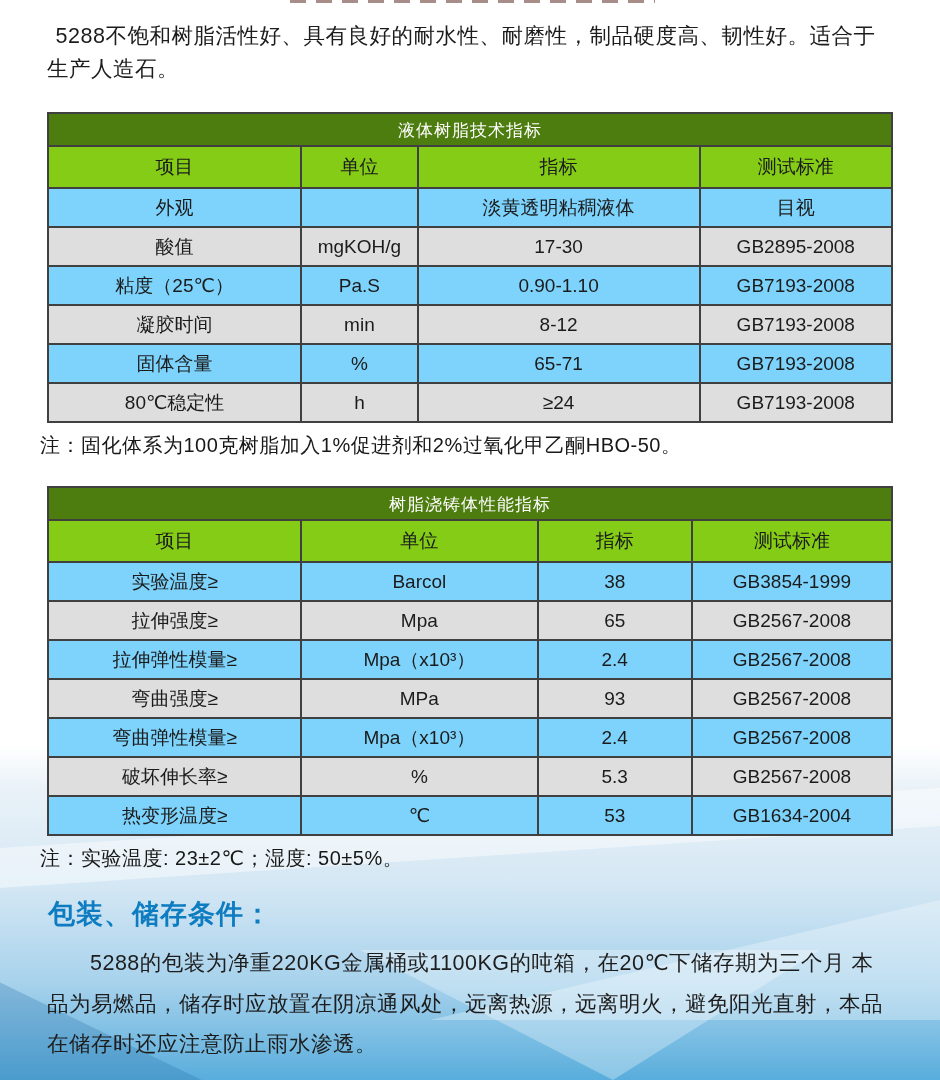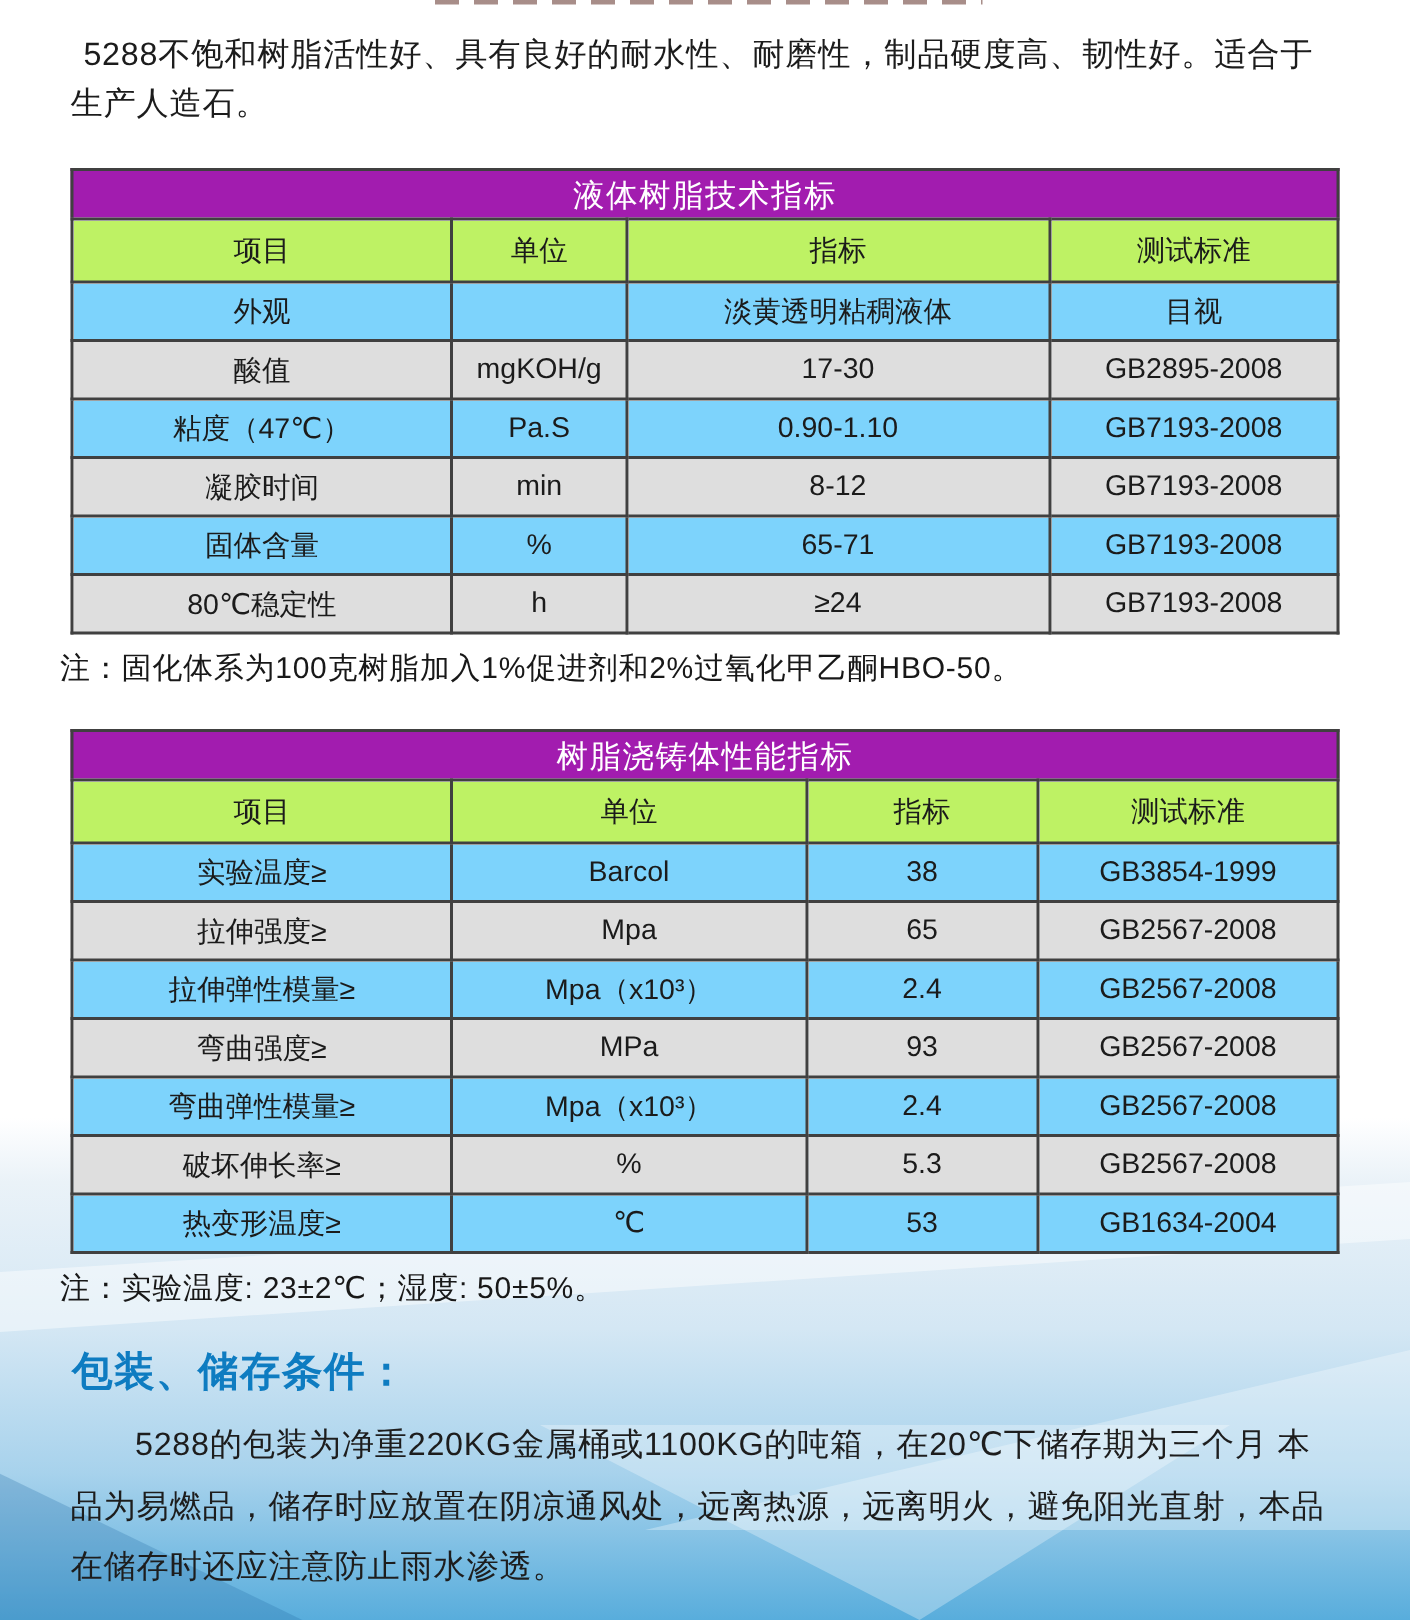--- a/index.html
+++ b/index.html
@@ -45,34 +45,34 @@
   }
   
   .content { position:relative; z-index:3; }
   .intro {
     margin:20px 47px 0 47px;
     font-size:21.5px; line-height:1.52; letter-spacing:0.5px;
     text-indent:0.4em;
   }
   .table-wrap { margin:27px 47px 0 47px; }
   .table-title {
-    background:#a21caf; color:#ffffff;
+    background:#4d7c0f; color:#ffffff;
     height:33px; line-height:33px; text-align:center;
-    font-size:21px; letter-spacing:1px;
+    font-size:17px; letter-spacing:1px;
     border:2px solid #404040; border-bottom:none;
     box-sizing:border-box;
   }
   table.spec-table {
     width:100%; border-collapse:collapse; table-layout:fixed;
   }
   table.spec-table th, table.spec-table td {
     border:2px solid #404040; text-align:center; vertical-align:middle;
     padding:0; font-size:19px; color:#1b1b1b; overflow:hidden; white-space:nowrap;
   }
-  table.spec-table th { background:#bef264; font-weight:normal; height:40px; }
+  table.spec-table th { background:#84cc16; font-weight:normal; height:40px; }
   table.spec-table td { height:37px; background:#7dd3fc; }
   table.spec-table tbody tr:nth-child(even) td { background:#dedede; }
   .note {
     margin:9px 40px 0 40px;
     font-size:20px; letter-spacing:0.5px; color:#181818;
   }
   .storage-heading {
     margin:24px 48px 0 48px;
     font-size:27px; font-weight:bold; color:#0e7cc1; letter-spacing:1px;
   }
@@ -120,21 +120,21 @@
             <td>淡黄透明粘稠液体</td>
             <td>目视</td>
           </tr>
           <tr>
             <td>酸值</td>
             <td>mgKOH/g</td>
             <td>17-30</td>
             <td>GB2895-2008</td>
           </tr>
           <tr>
-            <td>粘度（47℃）</td>
+            <td>粘度（25℃）</td>
             <td>Pa.S</td>
             <td>0.90-1.10</td>
             <td>GB7193-2008</td>
           </tr>
           <tr>
             <td>凝胶时间</td>
             <td>min</td>
             <td>8-12</td>
             <td>GB7193-2008</td>
           </tr>

